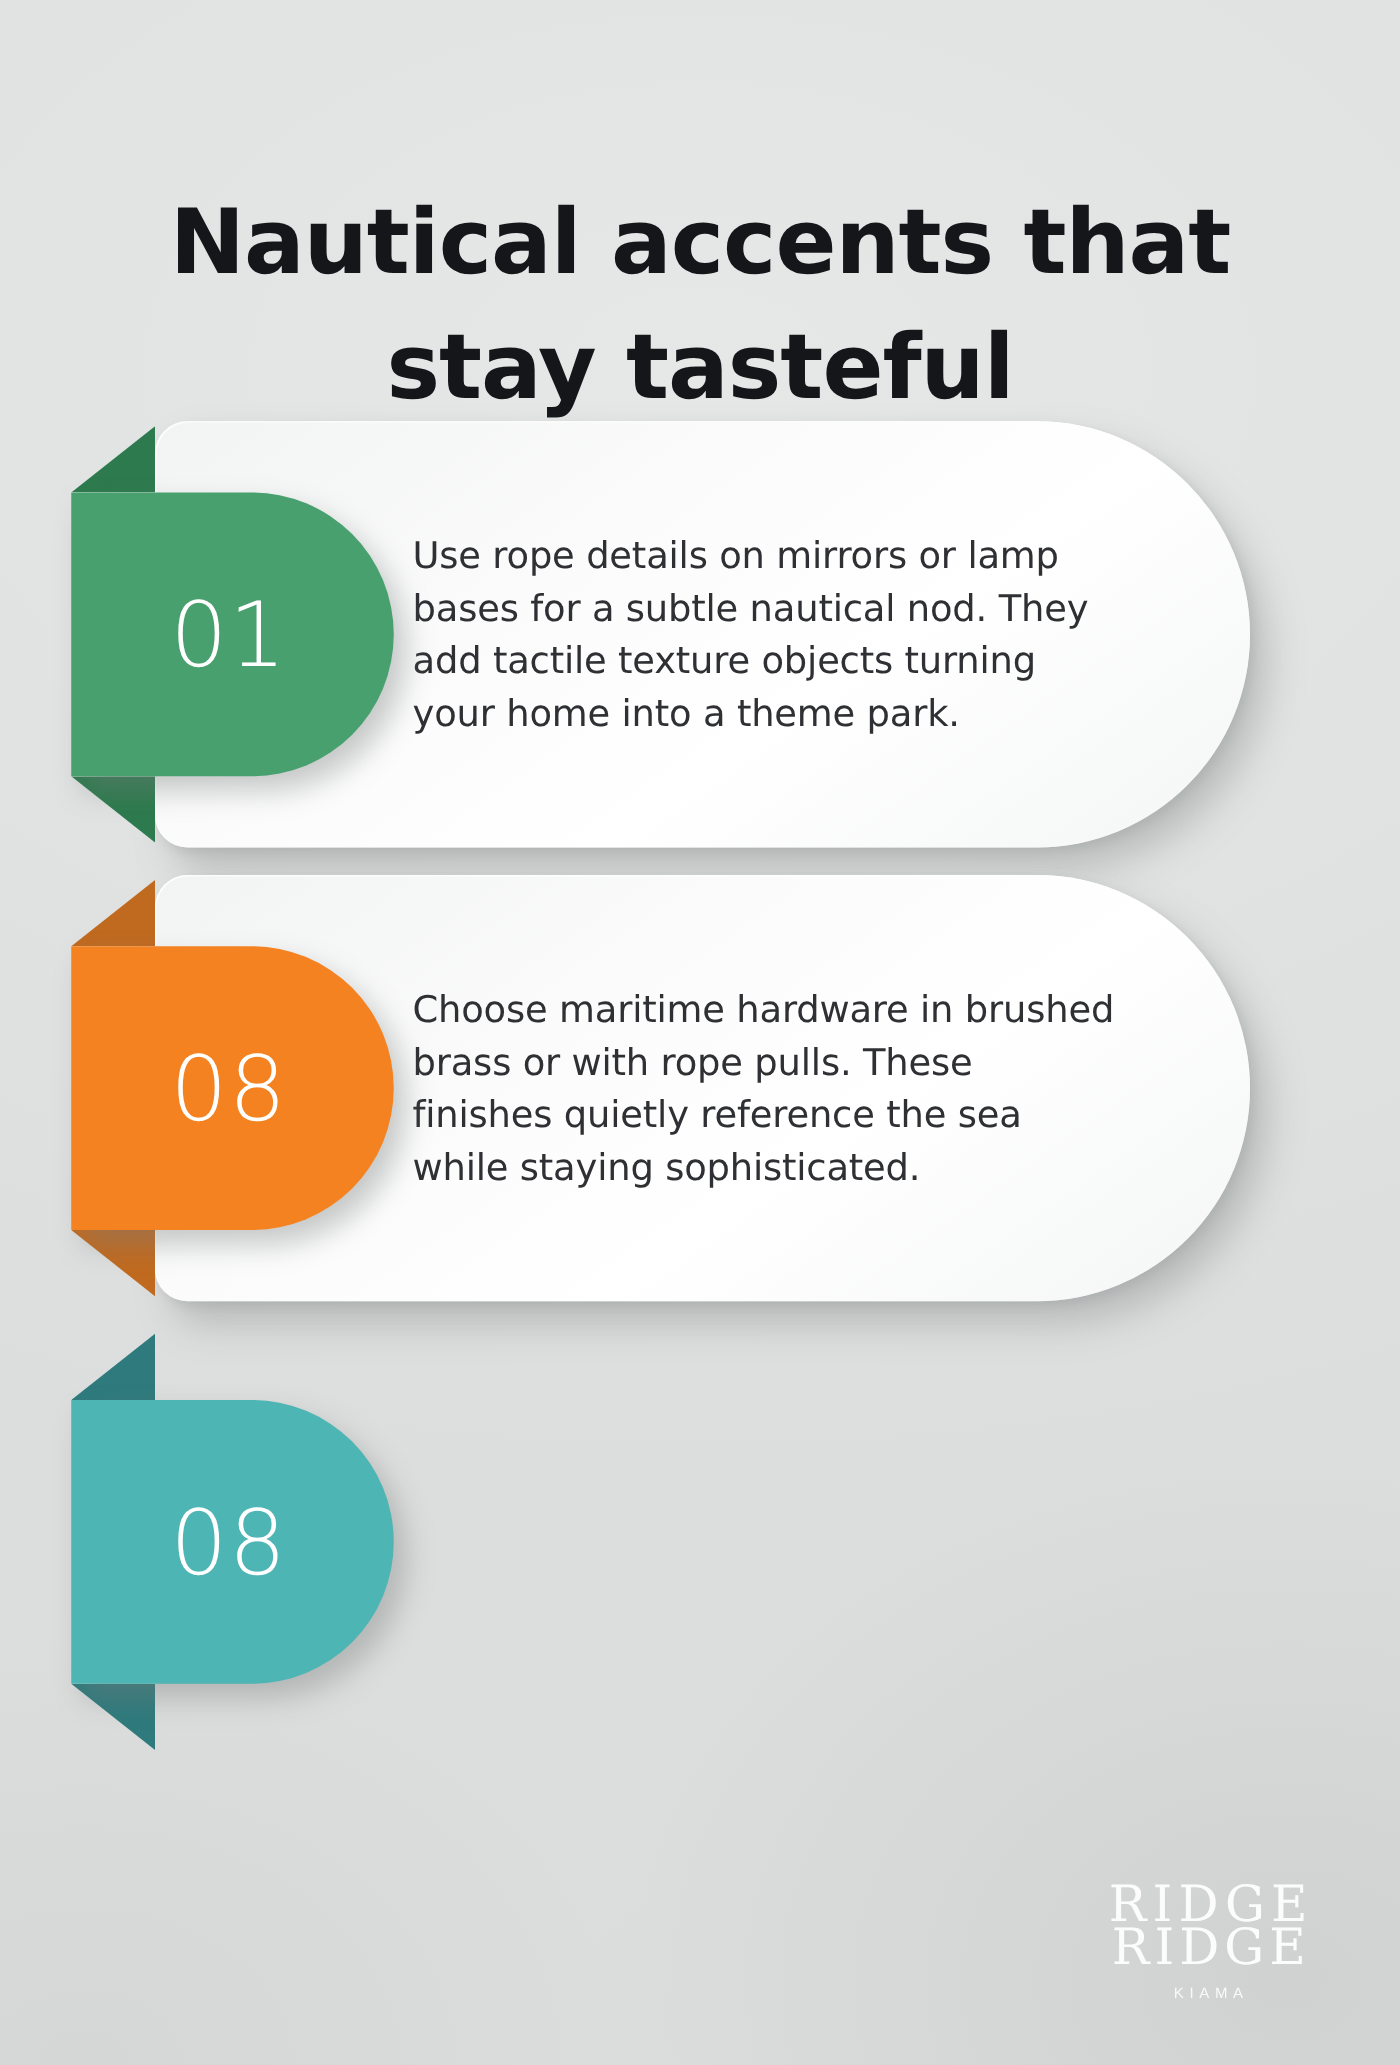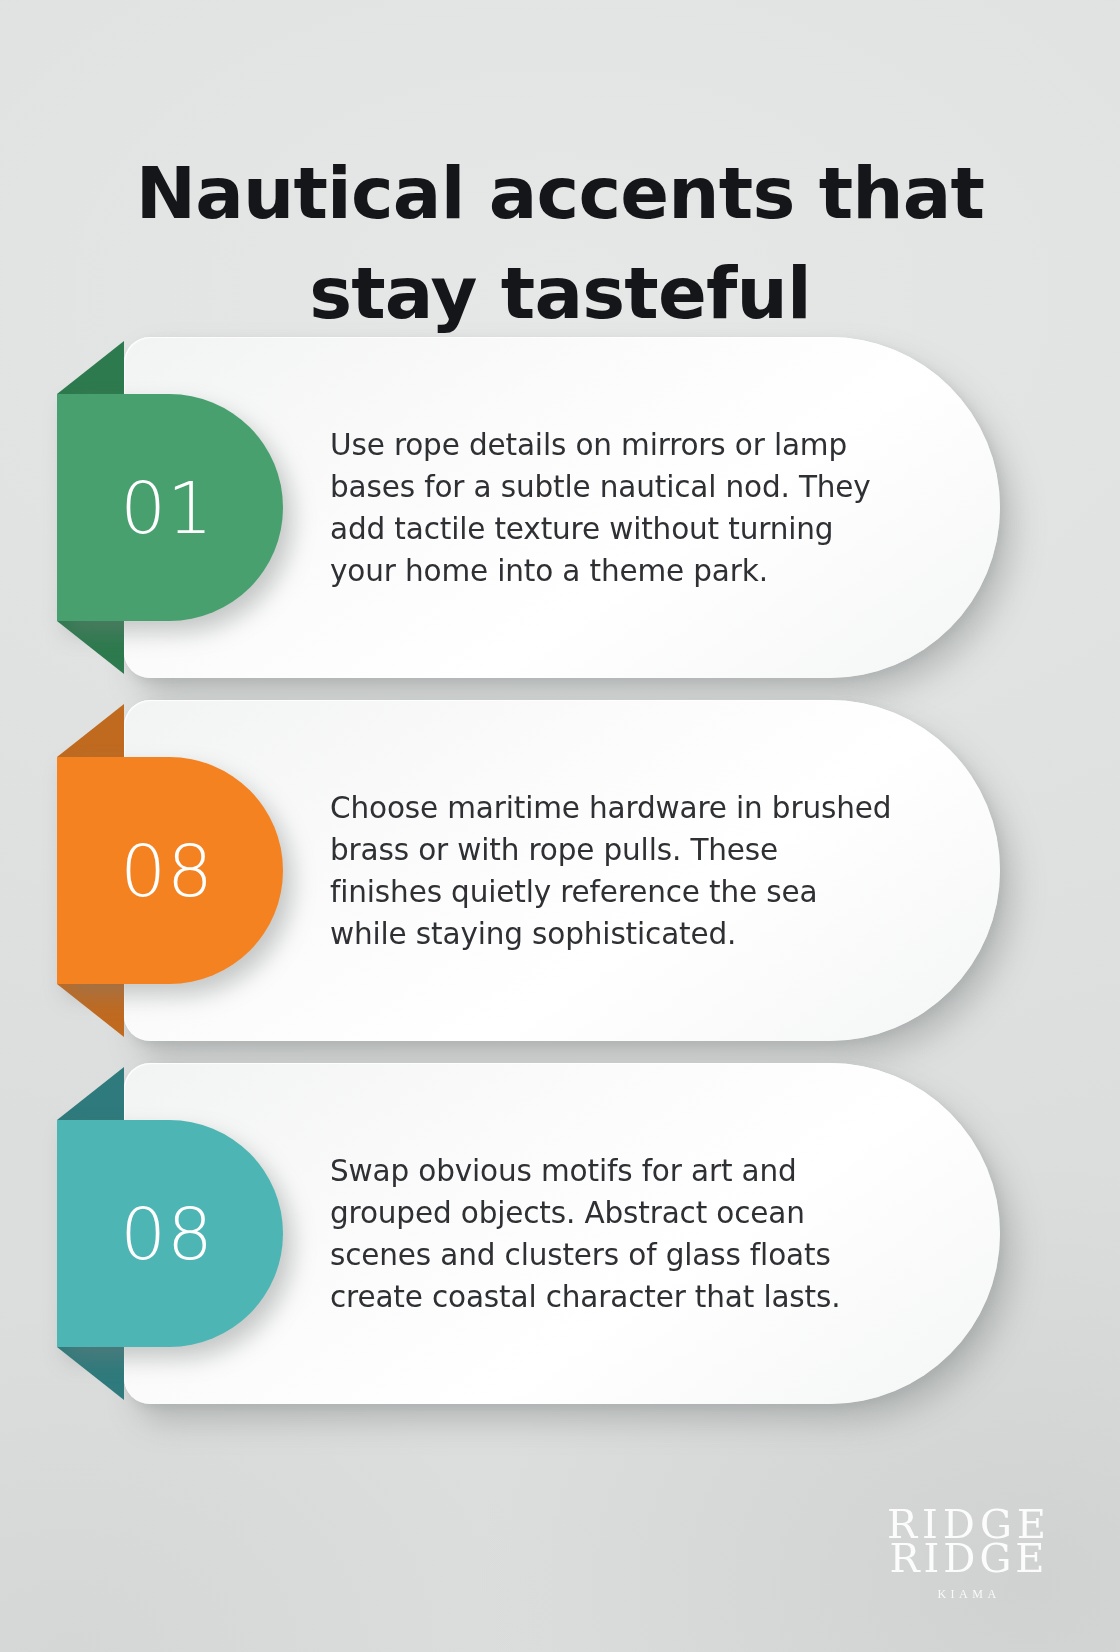--- a/index.html
+++ b/index.html
@@ -94,20 +94,21 @@
     letter-spacing: -0.15px;
   }
 
   
   .badge-wrap {
     position: absolute;
     left: 57px;
     top: 57px;
     width: 226px;
     height: 227px;
+    padding-left: 32px;
   }
 
   
   .fold-top {
     position: absolute;
     left: 0;
     top: -53px;
     width: 67px;
     height: 53px;
     background: var(--dark);
@@ -178,37 +179,37 @@
     letter-spacing: 4px;
     font-weight: 400;
     margin-top: -6px;
     opacity: 0.95;
   }
   .brand-line3 {
     font-size: 12px;
     letter-spacing: 4.5px;
     margin-top: 10px;
     opacity: 0.88;
-    font-family: Liberation Serif, serif;
+    font-family: Liberation Sans, sans-serif;
   }
 </style>
 </head>
 <body>
 
 <div class="poster">
 
   <div class="bg-vignette"></div>
 
   <h1 class="title">Nautical accents that stay tasteful</h1>
 
   <div class="cards">
 
     <div class="card-row">
       <div class="card">
-        <div class="card-text">Use rope details on mirrors or lamp bases for a subtle nautical nod. They add tactile texture without turning your home into a theme park.</div>
+        <div class="card-text">Use rope details on mirrors or lamp bases for a subtle nautical nod. They add tactile texture objects turning your home into a theme park.</div>
       </div>
       <div class="badge-wrap theme-green" style="--main: #48a06e; --dark: #2c7a4d;">
         <div class="fold-top"></div>
         <div class="fold-bottom"></div>
         <div class="badge">
           <div class="badge-num">01</div>
         </div>
       </div>
     </div>
 
@@ -219,23 +220,20 @@
       <div class="badge-wrap theme-orange" style="--main: #f58220; --dark: #c06a20;">
         <div class="fold-top"></div>
         <div class="fold-bottom"></div>
         <div class="badge">
           <div class="badge-num">08</div>
         </div>
       </div>
     </div>
 
     <div class="card-row">
-      <div class="card">
-        <div class="card-text">Swap obvious motifs for art and grouped objects. Abstract ocean scenes and clusters of glass floats create coastal character that lasts.</div>
-      </div>
       <div class="badge-wrap theme-teal" style="--main: #4db5b4; --dark: #2e7a7c;">
         <div class="fold-top"></div>
         <div class="fold-bottom"></div>
         <div class="badge">
           <div class="badge-num">08</div>
         </div>
       </div>
     </div>
 
   </div>

